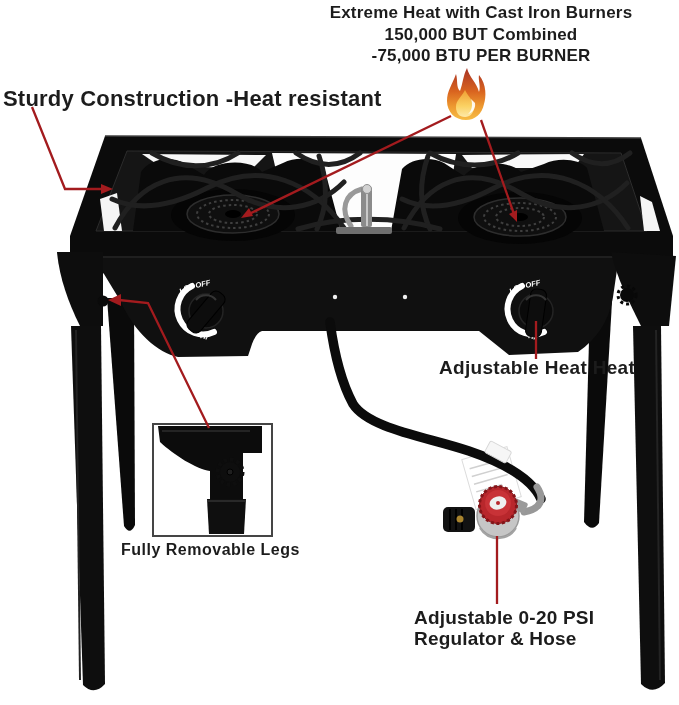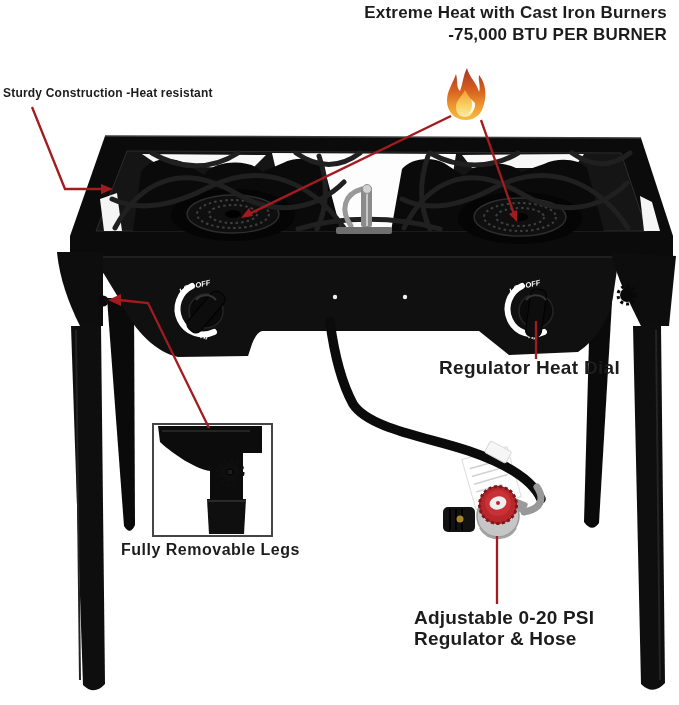--- a/index.html
+++ b/index.html
@@ -2,22 +2,22 @@
 <html><head>
 <meta charset="utf-8">
 <style>
   html,body{margin:0;padding:0;background:#ffffff;}
   #stage{
     position:relative;width:679px;height:705px;background:#ffffff;overflow:hidden;
     font-family:"Liberation Sans", sans-serif;color:#1c1c1c;
   }
   #stove-svg{position:absolute;left:0;top:0;width:679px;height:705px;}
   .ann{position:absolute;font-weight:700;color:#1c1c1c;white-space:nowrap;}
-  .ann-top{left:295px;top:2px;width:372px;text-align:right;font-size:17px;line-height:21.5px;letter-spacing:.2px;}
-  .ann-sturdy{left:3px;top:86px;font-size:12px;letter-spacing:.2px;}
+  .ann-top{left:295px;top:2px;width:372px;text-align:center;font-size:17px;line-height:21.5px;letter-spacing:.2px;}
+  .ann-sturdy{left:3px;top:86px;font-size:22px;letter-spacing:.2px;}
   .ann-dial{left:439px;top:357px;font-size:19px;letter-spacing:.3px;}
   .ann-legs{left:121px;top:541px;font-size:16px;letter-spacing:.5px;}
   .ann-reg{left:414px;top:608px;font-size:19px;line-height:20.5px;letter-spacing:.2px;}
   .dial-label{fill:#ffffff;font-family:"Liberation Sans",sans-serif;font-size:7.5px;font-weight:700;font-style:italic;}
 </style>
 </head>
 <body>
 
 <div id="stage">
 
@@ -185,26 +185,27 @@
 
     <g>
       <path d="M467,68 C469,77 477,83 479,92 C481,87 478,80 479,75 C487,85 486,97 484,104 C482,114 475,120 466,120 C455,120 447,112 447,101 C447,91 452,85 456,74 C458,81 456,87 460,91 C463,83 463,76 467,68 Z" fill="url(#flameO)"></path>
       <path d="M465,90 C469,98 474,101 474,107 C474,113 470,117 465,117 C459,117 456,113 456,107 C456,100 461,98 465,90 Z" fill="url(#flameI)"></path>
       <path d="M471,99 C473,104 472,111 468,114 C472,113 476,109 475,103 Z" fill="#ffffff" opacity="0.9"></path>
     </g>
   </svg>
 
   <div class="ann ann-top">
     <div>Extreme Heat with Cast Iron Burners</div>
+    <div>150,000 BUT Combined</div>
     <div>-75,000 BTU PER BURNER</div>
   </div>
 
   <div class="ann ann-sturdy">Sturdy Construction -Heat resistant</div>
 
-  <div class="ann ann-dial">Regulator Heat Dial</div>
+  <div class="ann ann-dial">Adjustable Heat Heat</div>
 
   <div class="ann ann-legs">Fully Removable Legs</div>
 
   <div class="ann ann-reg">
     <div>Adjustable 0-20 PSI</div>
     <div>Regulator &amp; Hose</div>
   </div>
 
 </div>
 

